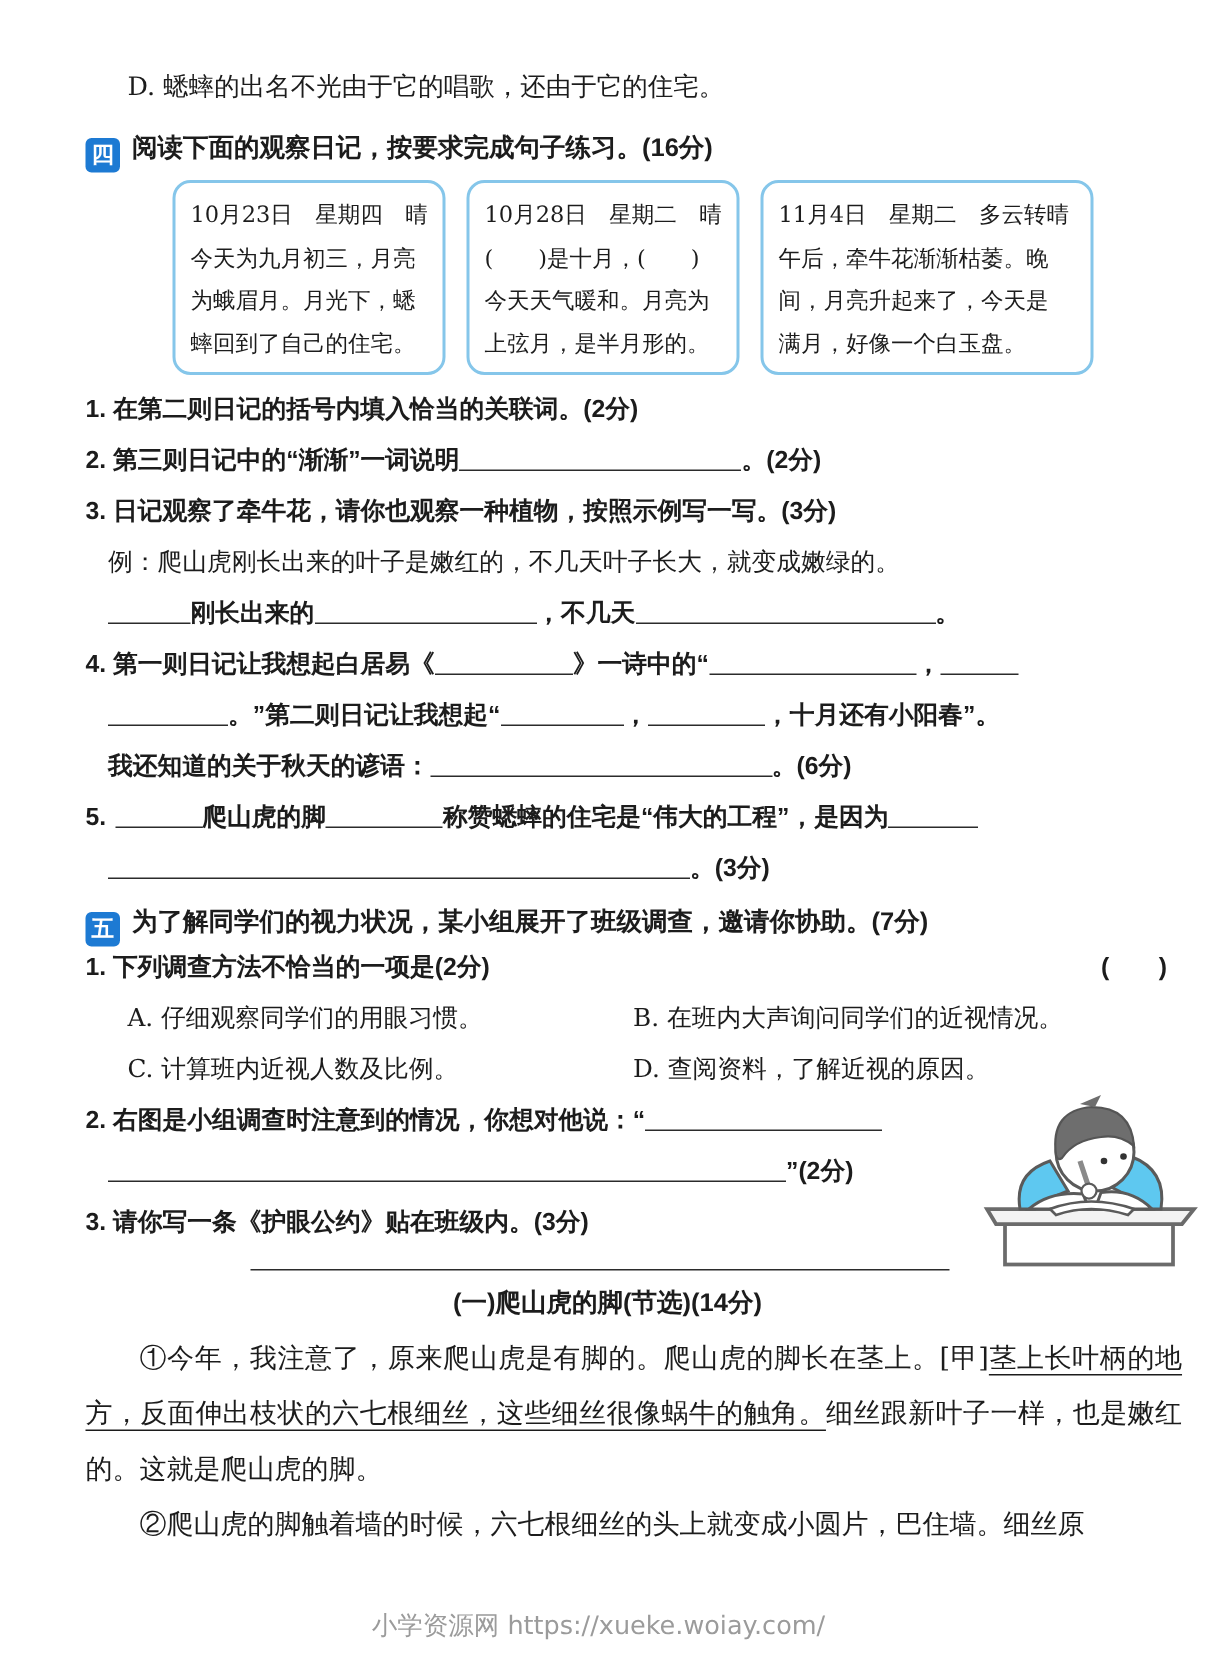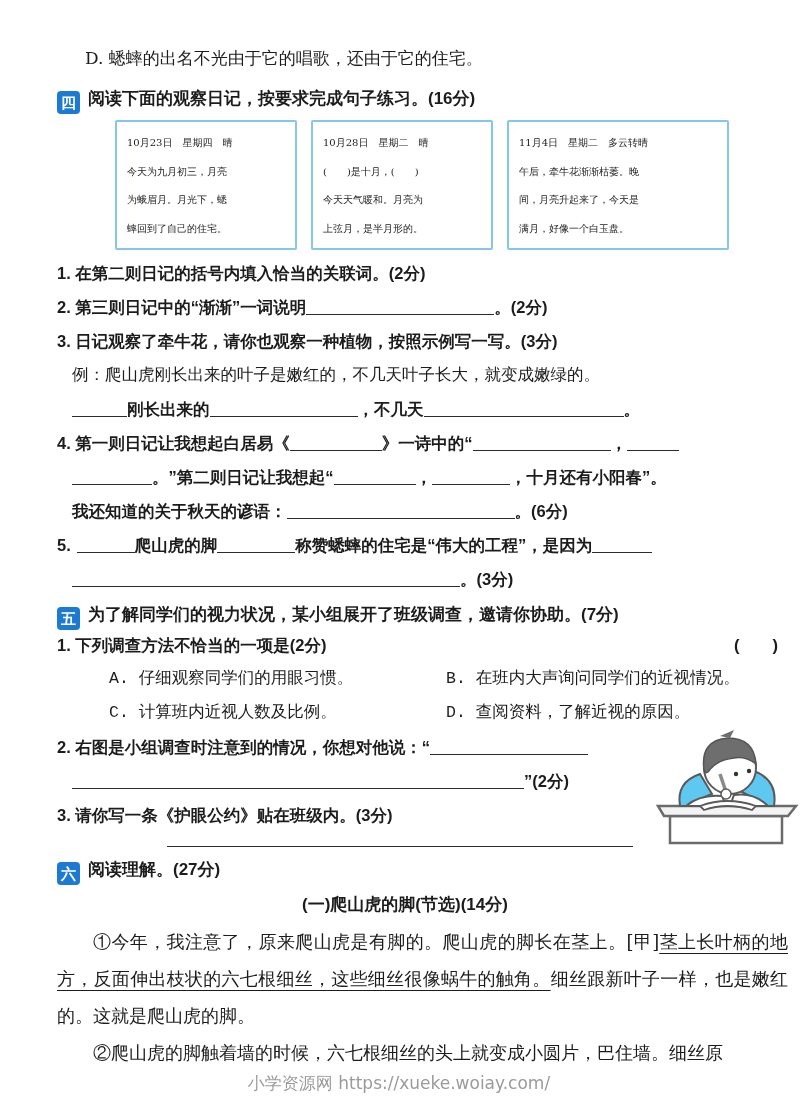--- a/index.html
+++ b/index.html
@@ -6,29 +6,29 @@
   .page{position:relative;width:810px;height:1113px;background:#fff;overflow:hidden;
         color:#1c1c1c;font-family:"Liberation Sans",sans-serif;}
   .kai{font-family:"DejaVu Serif",serif;font-weight:400;}
   .hei{font-family:"Liberation Sans",sans-serif;font-weight:700;}
   .option-d{margin:46px 0 0 85px;font-size:17px;line-height:24px;}
   .sec-heading{margin:16px 0 0 57px;height:26px;line-height:26px;font-size:17px;}
   .badge{display:inline-block;min-width:23px;height:23px;background:#1d7ad3;color:#fff;
          border-radius:4px;text-align:center;line-height:23px;font-size:15px;
          font-weight:700;margin-right:8px;vertical-align:-4px;}
   .diaries{display:flex;gap:14px;margin:8px 0 0 115px;}
-  .diary{border:2px solid #85c6ea;border-radius:2px;padding:7px 10px 5px;
-         font-size:10px;line-height:28.5px;font-family:"DejaVu Serif",serif;}
+  .diary{border:2px solid #85c6ea;border-radius:12px;padding:7px 10px 5px;
+         font-size:15px;line-height:28.5px;font-family:"DejaVu Serif",serif;}
   .diary.d1,.diary.d2{width:158px;}
   .diary.d3{width:198px;}
   .dline{white-space:nowrap;}
   .qline{margin-left:57px;height:34px;line-height:34px;font-size:16.5px;}
   .qline.indent{margin-left:72px;}
   .blank{display:inline-block;border-bottom:1px solid #2b2b2b;height:14px;vertical-align:-2px;}
-  .opt-row{display:flex;margin-left:109px;height:34px;line-height:34px;font-size:16.5px;font-family:Liberation Mono, monospace;}
+  .opt-row{display:flex;margin-left:85px;height:34px;line-height:34px;font-size:16.5px;}
   .opt-a{width:337px;}
   .row-flex{display:flex;justify-content:space-between;margin-left:57px;margin-right:32px;
             height:34px;line-height:34px;font-size:16.5px;}
   .answer-rule{margin:8px 0 0 167px;width:466px;height:6px;border-bottom:1px solid #2b2b2b;}
   .passage-title{margin-top:8px;text-align:center;font-size:17px;height:28px;line-height:28px;}
   .passage{margin:4px 22px 0 57px;font-size:18px;line-height:37px;text-align:justify;}
   .passage p{margin:0;text-indent:2em;}
   .uline{text-decoration:underline;text-underline-offset:5px;text-decoration-thickness:1px;}
   .footer{position:absolute;left:0;right:12px;top:1072px;text-align:center;color:#9b9b9b;
           font-size:17px;font-family:"DejaVu Sans",sans-serif;}
@@ -122,23 +122,20 @@
     <span class="hei">2. 右图是小组调查时注意到的情况，你想对他说：“</span><span class="blank" style="width:158px;"></span>
   </div>
   <div class="qline indent">
     <span class="blank" style="width:452px;"></span><span class="hei">”(2分)</span>
   </div>
 
   <div class="qline hei">3. 请你写一条《护眼公约》贴在班级内。(3分)</div>
 
   <div class="answer-rule"></div>
 
-  <div class="sec-heading" style="margin-top:10px;">
-    <span class="badge">六</span><span class="hei">阅读理解。(27分)</span>
-  </div>
 
   <div class="passage-title hei">(一)爬山虎的脚(节选)(14分)</div>
 
   <div class="passage kai">
     <p><span>①今年，我注意了，原来爬山虎是有脚的。爬山虎的脚长在茎上。[甲]</span><span class="uline">茎上长叶柄的地方，反面伸出枝状的六七根细丝，这些细丝很像蜗牛的触角。</span><span>细丝跟新叶子一样，也是嫩红的。这就是爬山虎的脚。</span></p>
     <p>②爬山虎的脚触着墙的时候，六七根细丝的头上就变成小圆片，巴住墙。细丝原</p>
   </div>
 
   <div class="illus">
     <svg width="152" height="136" viewBox="0 0 152 136">

